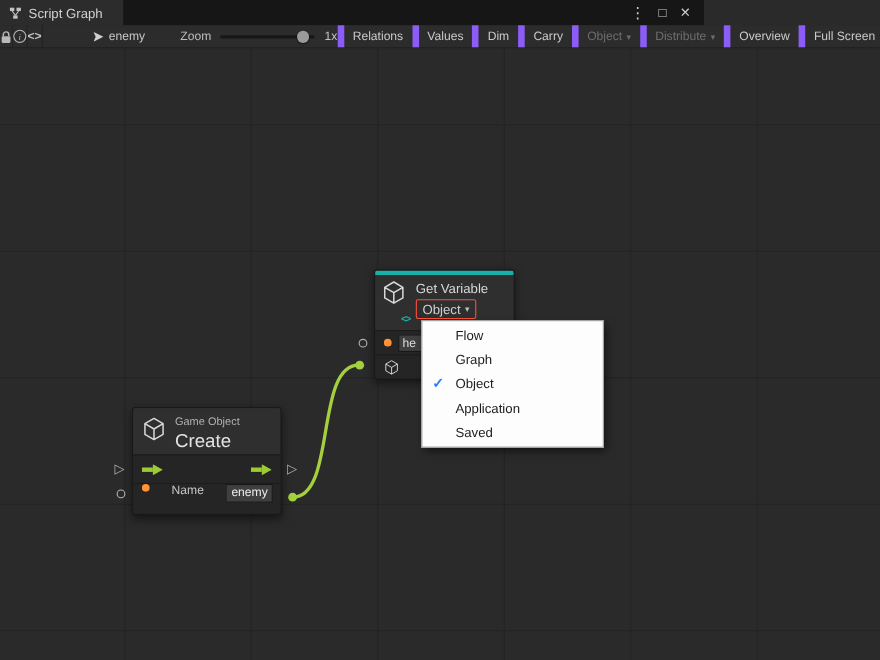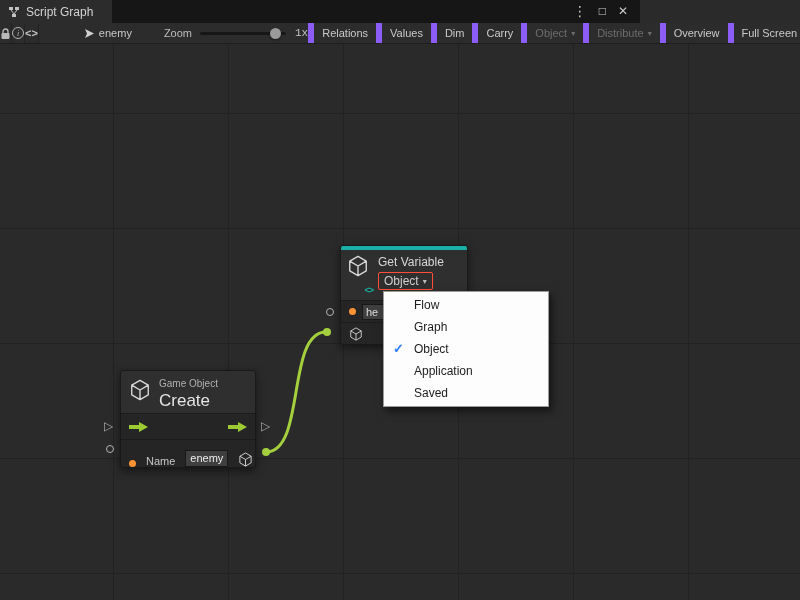--- a/index.html
+++ b/index.html
@@ -48,21 +48,21 @@
   }
   .zoom-group { display:flex; align-items:center; margin-left:26px; }
   .zoom-label { color:#bdbdbd; margin-right:8px; }
   .slider-track {
     position:relative; width:86px; height:3px; background:#171717; border-radius:2px;
   }
   .slider-knob {
     position:absolute; left:70px; top:-4px; width:11px; height:11px;
     background:#9a9a9a; border-radius:50%; box-shadow:0 1px 2px rgba(0,0,0,.5);
   }
-  .zoom-value { margin-left:9px; color:#c2c2c2;font-family:Liberation Mono, monospace; }
+  .zoom-value { margin-left:9px; color:#c2c2c2; }
   .tb-right { margin-left:auto; display:flex; align-items:stretch; }
   .tb-btn {
     display:flex; align-items:center; padding:0 8px;
     border-left:6px solid #8b5cf6; color:#cacaca; white-space:nowrap; cursor:default;
   }
   .tb-btn.disabled { color:#6d6d6d; }
   .tb-btn .arrow { margin-left:4px; font-size:8px; }
 
   
   .canvas {
@@ -124,21 +124,21 @@
   
   .node-create { left:120px; top:326px; width:136px; }
   .cr-header { background:#2f2f2f; padding:7px 8px; display:flex; gap:8px; height:42px; }
   .cr-cat { font-size:10px; color:#b0b0b0;text-align:center; }
   .cr-title { font-size:17px; color:#e4e4e4; margin-top:2px; }
   .cr-flow { position:relative; height:26px; background:#252525; border-top:1px solid #1c1c1c; }
   .arrow-left  { position:absolute; left:8px;  top:8px; }
   .arrow-right { position:absolute; right:8px; top:8px; }
   .cr-name {
     height:28px; background:#252525; border-top:1px solid #1c1c1c;
-    display:flex; align-items:flex-end; gap:10px; padding:0 8px;
+    display:flex; align-items:flex-start; gap:20px; padding:0 8px;
   }
   .cr-label { font-size:11px; color:#c6c6c6; }
   .cr-field {
     background:#3f3f3f; border:1px solid #181818; color:#eeeeee;
     font-size:11px; height:17px; line-height:15px; padding:0 4px; width:50px;
   }
   .cr-name .cube-icon { margin-left:auto; }
 
   
   .menu {

